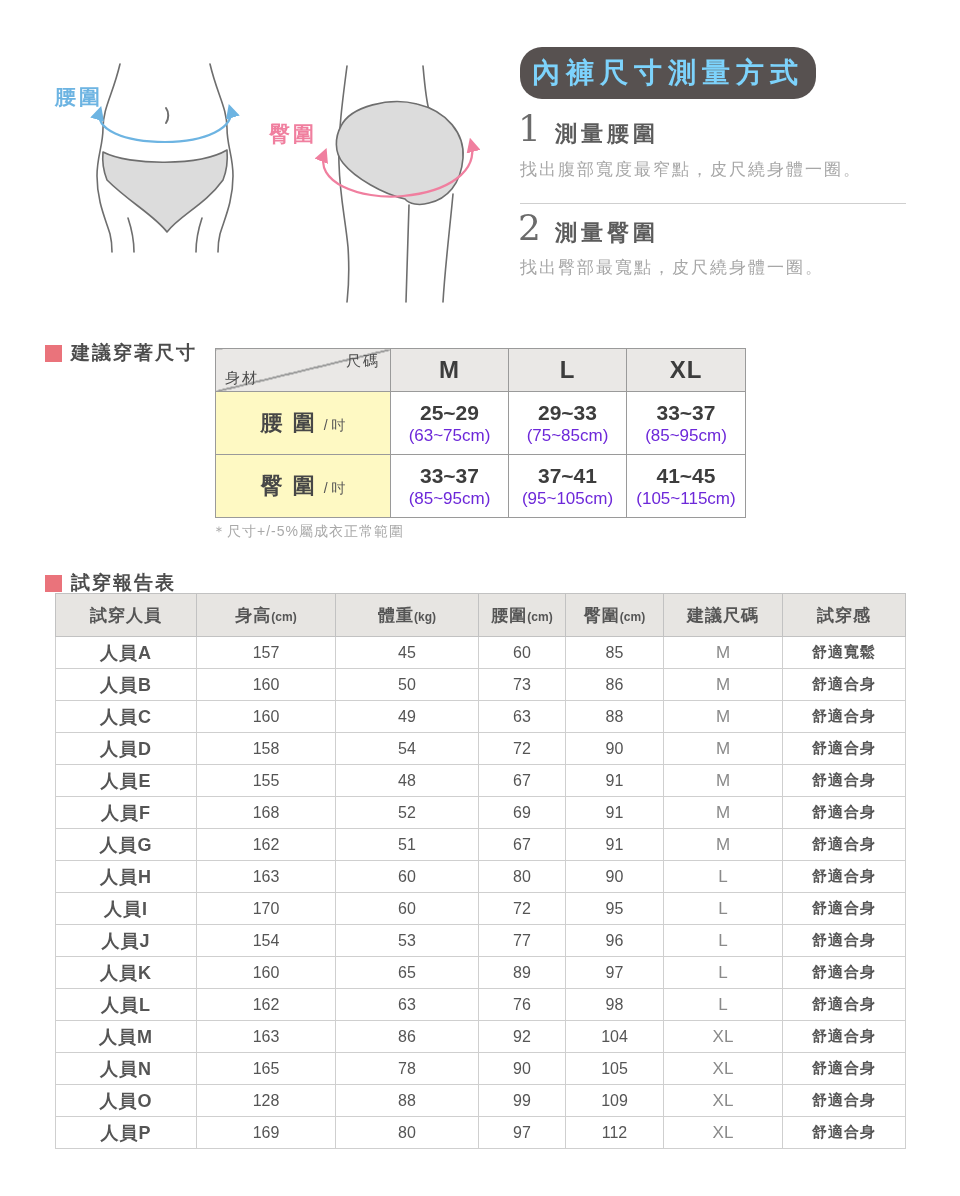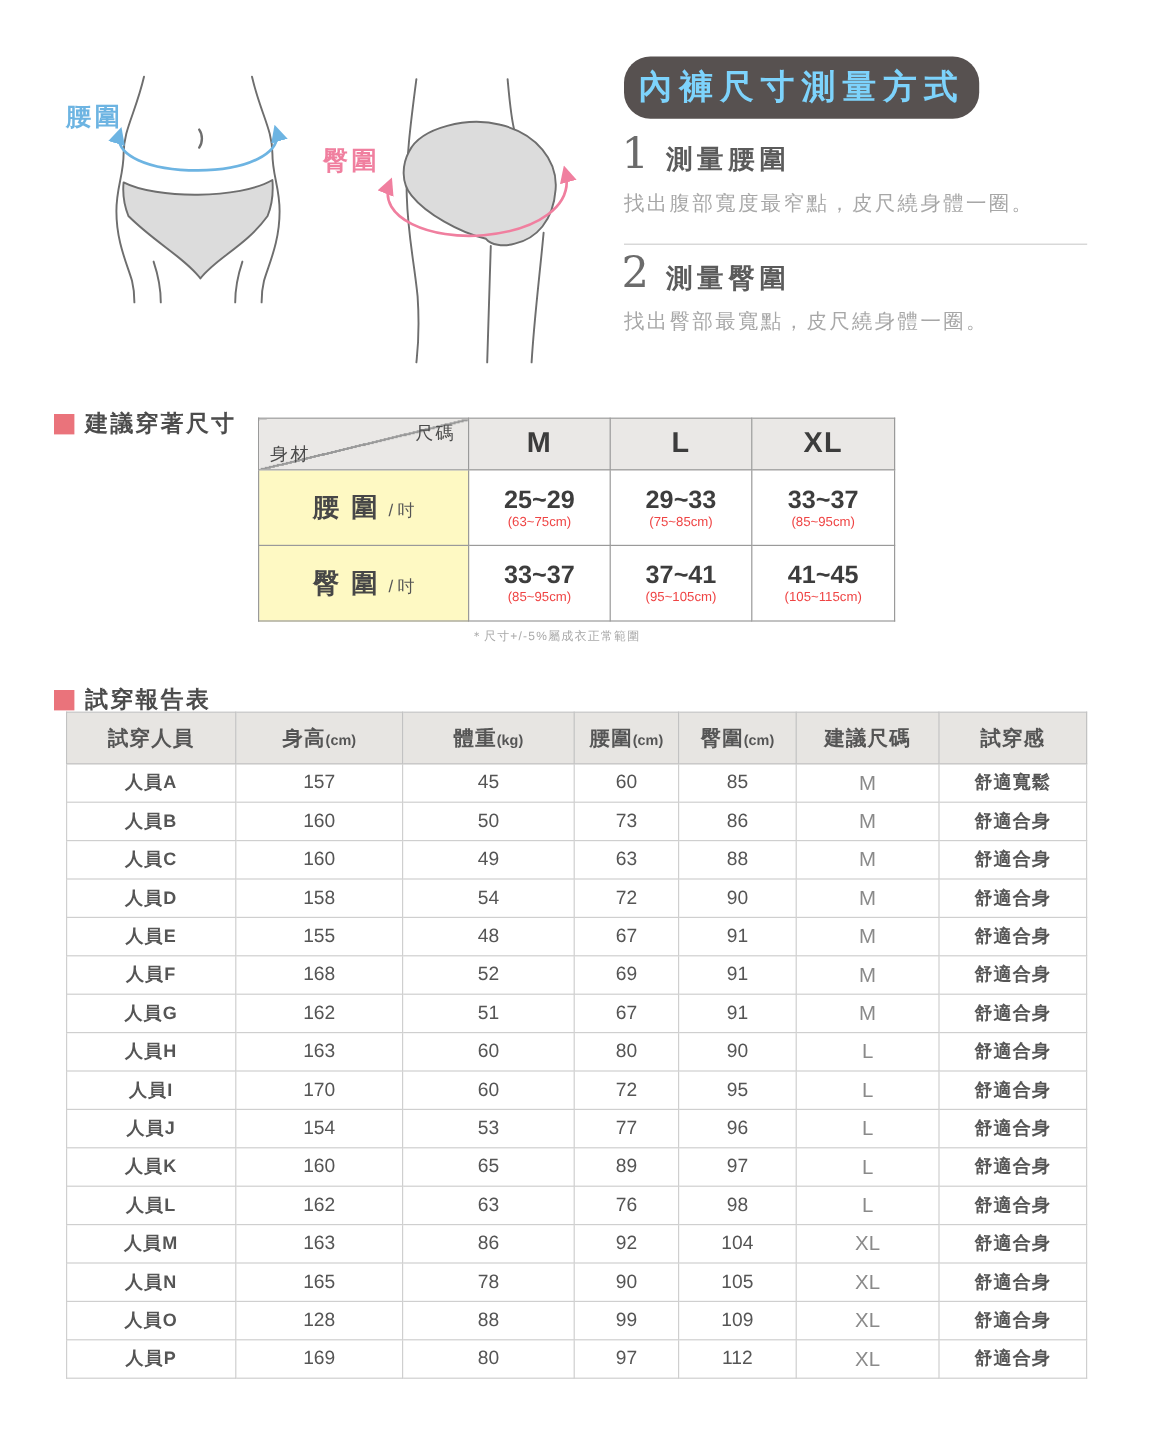--- a/index.html
+++ b/index.html
@@ -39,32 +39,32 @@
   .size-table thead th{height:42px;background:#eae8e6;font-size:24px;font-weight:bold;color:#3c3c3c;letter-spacing:1px;}
   .corner-cell{position:relative;background:#eae8e6 !important;
     background-image:linear-gradient(to bottom right,transparent calc(50% - 1px),#9a9a9a calc(50% - 1px),#9a9a9a calc(50% + 1px),transparent calc(50% + 1px)) !important;}
   .corner-top{position:absolute;top:3px;right:10px;font-size:15px;font-weight:normal;color:#4c4c4c;letter-spacing:2px;}
   .corner-bottom{position:absolute;bottom:3px;left:9px;font-size:15px;font-weight:normal;color:#4c4c4c;letter-spacing:2px;}
   .size-table tbody tr{height:63px;}
   .size-table .rowlabel{background:#fef9c3;font-size:22px;font-weight:bold;color:#474747;}
   .size-table .rowlabel .rl{letter-spacing:2px;}
   .size-table .rowlabel .ru{font-size:14px;font-weight:normal;color:#555;margin-left:7px;}
   .size-table td .inch{display:block;font-size:21px;font-weight:bold;color:#3d3d3d;line-height:1.2;}
-  .size-table td .cm{display:block;font-size:11px;color:#ef4444;line-height:1.25;}
-  .footnote{position:absolute;left:198px;top:523px;width:530px;text-align:center;font-size:10px;color:#a9a9a9;letter-spacing:1px;}
+  .size-table td .cm{display:block;font-size:17px;color:#6d28d9;line-height:1.25;}
+  .footnote{position:absolute;left:212px;top:523px;width:530px;text-align:left;font-size:14px;color:#a9a9a9;letter-spacing:1px;}
   
   .fit-table{
     position:absolute;left:55px;top:593px;width:850px;
     border-collapse:collapse;table-layout:fixed;text-align:center;
   }
   .fit-table th{height:40px;background:#e7e5e2;border:1px solid #c2c2c2;
     font-size:17px;font-weight:bold;color:#555;letter-spacing:1px;}
   .fit-table th .unit{font-size:12px;letter-spacing:0;}
   .fit-table td{height:29px;border:1px solid #cfcfcf;font-size:16px;color:#555;}
-  .fit-table td.c-name{font-weight:bold;font-size:15px;letter-spacing:1px;}
+  .fit-table td.c-name{font-weight:bold;font-size:18px;letter-spacing:1px;}
   .fit-table td.c-size{color:#8a8a8a;font-size:17px;}
   .fit-table td.c-feel{font-weight:bold;font-size:15px;letter-spacing:1px;margin-left:42px;}
 </style>
 </head>
 <body>
 
 <div class="page">
 
   <svg class="fig" style="left:70px;top:50px;" width="190" height="220" viewBox="0 0 190 220">
     <defs>

